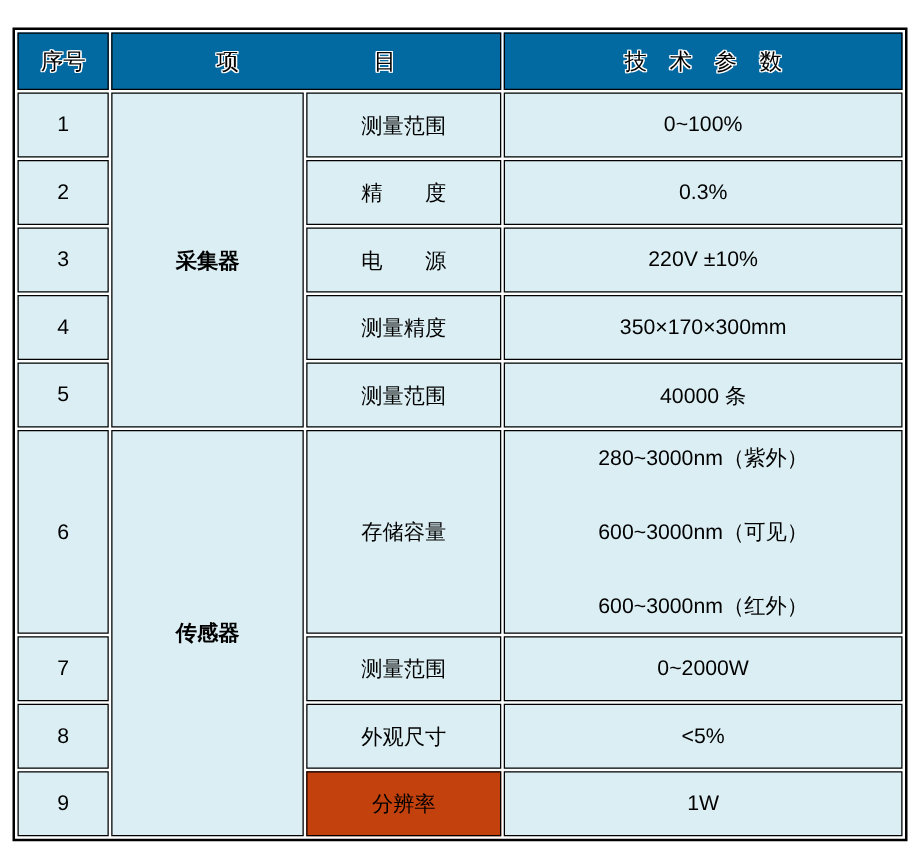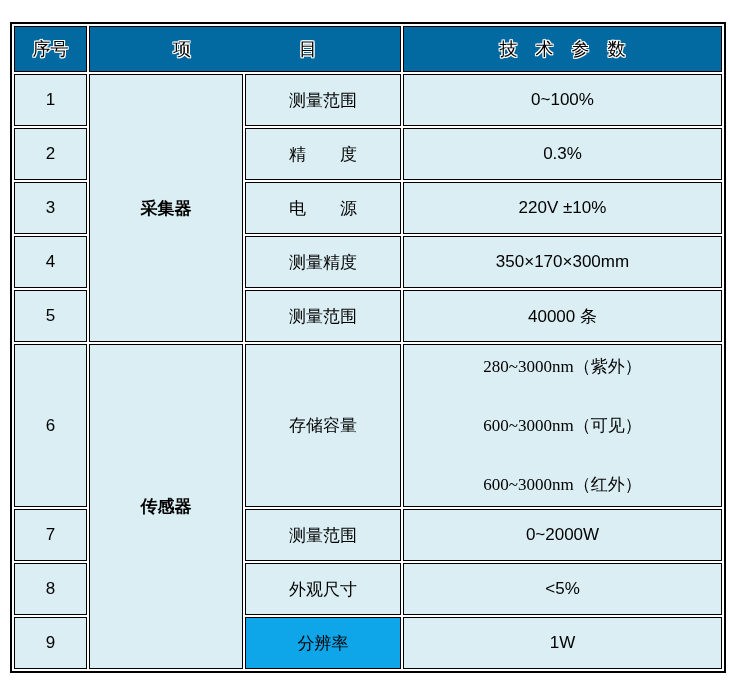--- a/index.html
+++ b/index.html
@@ -34,33 +34,32 @@
     font-size: 18px;
     color: #000;
     height: 44px;
     text-shadow:
       1px 0 0 #fff, -1px 0 0 #fff, 0 1px 0 #fff, 0 -1px 0 #fff,
       1px 1px 0 #fff, -1px -1px 0 #fff, 1px -1px 0 #fff, -1px 1px 0 #fff;
   }
   td { background: #DAEEF3; }
   td.num { width: 73px; }
   td.group { font-weight: bold; margin-top: 20px; }
-  td.cell-light { background: #0ea5e9; }
+  td.cell-light { background: #c2410c; }
   tr.body-row { height: 52px; }
   tr.tall-row { height: 160px; }
   .multi-values {
     display: flex;
     flex-direction: column;
     justify-content: center;
     align-items: center;
     row-gap: 36px;
     height: 100%;
     padding: 10px 0;
     box-sizing: border-box;
-    font-family: Liberation Serif, serif;
   }
 </style>
 </head>
 <body>
 
 <table class="spec-table">
   <colgroup>
     <col style="width:73px">
     <col style="width:154px">
     <col style="width:156px">

